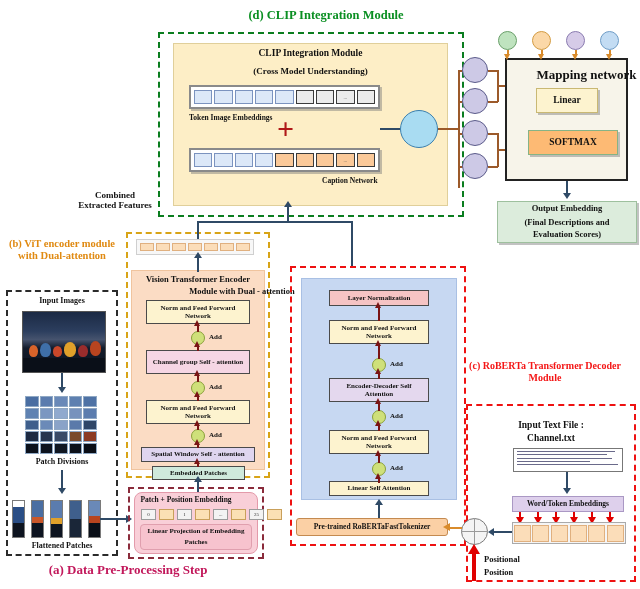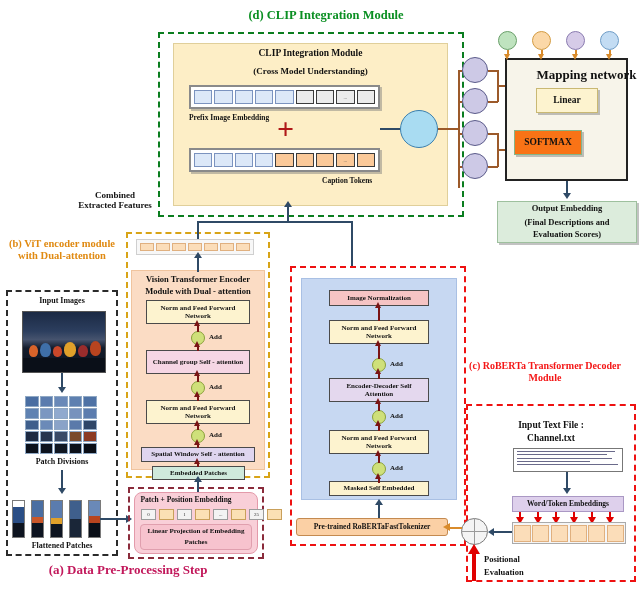--- a/index.html
+++ b/index.html
@@ -117,36 +117,36 @@
   <div class="cell c-blue"></div>
   <div class="cell c-blue"></div>
   <div class="cell c-blue"></div>
   <div class="cell c-blue"></div>
   <div class="cell c-blue"></div>
   <div class="cell c-gray"></div>
   <div class="cell c-gray"></div>
   <div class="cell c-gray">...</div>
   <div class="cell c-gray"></div>
 </div>
-<div class="abs" style="left:189px;top:113px;font-size:7.5px;font-weight:bold;">Prefix Image Embedding</div>
+<div class="abs" style="left:189px;top:113px;font-size:7.5px;font-weight:bold;">Token Image Embeddings</div>
 
 <div class="plus" style="left:277px;top:114px;">+</div>
 
 <div class="strip shadowbox" style="left:189px;top:148px;width:191px;height:24px;">
   <div class="cell c-blue"></div>
   <div class="cell c-blue"></div>
   <div class="cell c-blue"></div>
   <div class="cell c-blue"></div>
   <div class="cell c-orange"></div>
   <div class="cell c-orange"></div>
   <div class="cell c-orange"></div>
   <div class="cell c-orange">...</div>
   <div class="cell c-orange"></div>
 </div>
-<div class="abs" style="left:322px;top:176px;font-size:7.5px;font-weight:bold;">Caption Tokens</div>
+<div class="abs" style="left:322px;top:176px;font-size:7.5px;font-weight:bold;">Caption Network</div>
 
 <div class="abs lbl" style="left:70px;top:190px;width:90px;font-size:9px;">
   <div>Combined</div>
   <div>Extracted Features</div>
 </div>
 
 <div class="ln" style="left:464px;top:129px;width:20px;height:1.5px;"></div>
 <div class="circ c-cyan" style="left:400px;top:110px;width:38px;height:38px;"></div>
 <div class="ln" style="left:380px;top:128px;width:20px;height:1.5px;"></div>
 
@@ -173,21 +173,21 @@
 <div class="ln-brown" style="left:488px;top:166px;width:10px;height:1.5px;"></div>
 <div class="ln-brown" style="left:497px;top:70px;width:1.5px;height:32px;"></div>
 <div class="ln-brown" style="left:497px;top:133px;width:1.5px;height:34px;"></div>
 <div class="ln-brown" style="left:497px;top:85px;width:8px;height:1.5px;"></div>
 <div class="ln-brown" style="left:497px;top:149px;width:8px;height:1.5px;"></div>
 
 <div class="box" style="left:505px;top:58px;width:123px;height:123px;background:#f7f4ea;border:2.5px solid #222;display:block;"></div>
 <div class="abs lbl" style="left:505px;top:68px;width:123px;font-size:13px;margin-left:20px;">Mapping network</div>
 
 <div class="box b-yellow shadowbox" style="left:536px;top:88px;width:62px;height:25px;font-size:9.5px;background:#fdf3cf;border:1px solid #c9b873;">Linear</div>
-<div class="box b-green shadowbox" style="left:514px;top:130px;width:68px;height:25px;font-size:9.5px;background:#f97316;border:1px solid #86b386;">SOFTMAX</div>
+<div class="box b-green shadowbox" style="left:528px;top:130px;width:90px;height:25px;font-size:9.5px;background:#fdba74;border:1px solid #86b386;">SOFTMAX</div>
 
 <div class="circ c-green" style="left:498px;top:31px;width:19px;height:19px;"></div>
 <div class="circ c-amber" style="left:532px;top:31px;width:19px;height:19px;"></div>
 <div class="circ c-violet" style="left:566px;top:31px;width:19px;height:19px;"></div>
 <div class="circ c-skyb" style="left:600px;top:31px;width:19px;height:19px;"></div>
 <div class="ln-brown" style="left:507px;top:50px;width:1.5px;height:5px;background:#d98b2b;"></div>
 <div class="ln-brown" style="left:541px;top:50px;width:1.5px;height:5px;background:#d98b2b;"></div>
 <div class="ln-brown" style="left:575px;top:50px;width:1.5px;height:5px;background:#d98b2b;"></div>
 <div class="ln-brown" style="left:609px;top:50px;width:1.5px;height:5px;background:#d98b2b;"></div>
 <div class="arr arr-dn-org" style="left:504px;top:54px;"></div>
@@ -214,21 +214,21 @@
   <div class="cell" style="background:#fbddb9;border-color:#e0b07f;"></div>
   <div class="cell" style="background:#fbddb9;border-color:#e0b07f;"></div>
   <div class="cell" style="background:#fbddb9;border-color:#e0b07f;"></div>
   <div class="cell" style="background:#fbddb9;border-color:#e0b07f;"></div>
   <div class="cell" style="background:#fbddb9;border-color:#e0b07f;"></div>
   <div class="cell" style="background:#fbddb9;border-color:#e0b07f;"></div>
 </div>
 
 <div class="box vit-panel" style="left:131px;top:270px;width:134px;height:200px;display:block;"></div>
 <div class="abs lbl" style="left:131px;top:275px;width:134px;font-size:8.5px;">Vision Transformer Encoder</div>
-<div class="abs lbl" style="left:131px;top:287px;width:134px;font-size:8.5px;">Module with Dual - attention</div>
+<div class="abs lbl" style="left:131px;top:287px;width:134px;font-size:8.5px;padding-left:44px;">Module with Dual - attention</div>
 
 <div class="box b-yellow" style="left:146px;top:300px;width:104px;height:24px;font-size:7px;padding:0 4px;">Norm and Feed Forward Network</div>
 <div class="circ c-ygreen" style="left:191px;top:331px;width:14px;height:14px;"></div>
 <div class="abs" style="left:209px;top:333px;font-size:7px;font-weight:bold;">Add</div>
 <div class="box b-pink" style="left:146px;top:350px;width:104px;height:24px;font-size:7px;padding:0 4px;">Channel group Self - attention</div>
 <div class="circ c-ygreen" style="left:191px;top:381px;width:14px;height:14px;"></div>
 <div class="abs" style="left:209px;top:383px;font-size:7px;font-weight:bold;">Add</div>
 <div class="box b-yellow" style="left:146px;top:400px;width:104px;height:24px;font-size:7px;padding:0 4px;">Norm and Feed Forward Network</div>
 <div class="circ c-ygreen" style="left:191px;top:429px;width:14px;height:14px;"></div>
 <div class="abs" style="left:209px;top:431px;font-size:7px;font-weight:bold;">Add</div>
@@ -260,31 +260,31 @@
 <div class="ln" style="left:351px;top:221px;width:1.5px;height:45px;"></div>
 
 <div class="abs lbl title-c" style="left:456px;top:360px;width:178px;">
   <span>(c) RoBERTa Transformer Decoder Module</span>
 </div>
 
 <div class="frame frame-c" style="left:290px;top:266px;width:176px;height:280px;"></div>
 
 <div class="box dec-panel" style="left:301px;top:278px;width:156px;height:222px;display:block;"></div>
 
-<div class="box b-redpink" style="left:329px;top:290px;width:100px;height:16px;font-size:7px;">Image Normalization</div>
+<div class="box b-redpink" style="left:329px;top:290px;width:100px;height:16px;font-size:7px;">Layer Normalization</div>
 <div class="box b-yellow" style="left:329px;top:320px;width:100px;height:24px;font-size:7px;padding:0 4px;">Norm and Feed Forward Network</div>
 <div class="circ c-ygreen" style="left:372px;top:358px;width:14px;height:14px;"></div>
 <div class="abs" style="left:390px;top:360px;font-size:7px;font-weight:bold;">Add</div>
 <div class="box b-lav" style="left:329px;top:378px;width:100px;height:24px;font-size:7px;padding:0 4px;">Encoder-Decoder Self Attention</div>
 <div class="circ c-ygreen" style="left:372px;top:410px;width:14px;height:14px;"></div>
 <div class="abs" style="left:390px;top:412px;font-size:7px;font-weight:bold;">Add</div>
 <div class="box b-yellow" style="left:329px;top:430px;width:100px;height:24px;font-size:7px;padding:0 4px;">Norm and Feed Forward Network</div>
 <div class="circ c-ygreen" style="left:372px;top:462px;width:14px;height:14px;"></div>
 <div class="abs" style="left:390px;top:464px;font-size:7px;font-weight:bold;">Add</div>
-<div class="box b-yellow" style="left:329px;top:481px;width:100px;height:15px;font-size:7px;">Masked Self Embedded</div>
+<div class="box b-yellow" style="left:329px;top:481px;width:100px;height:15px;font-size:7px;">Linear Self Attention</div>
 
 <div class="ln-red" style="left:378px;top:477px;width:1.5px;height:6px;"></div>
 <div class="arr arr-up-red" style="left:375px;top:473px;"></div>
 <div class="ln-red" style="left:378px;top:454px;width:1.5px;height:9px;"></div>
 <div class="arr arr-up-red" style="left:375px;top:450px;"></div>
 <div class="ln-red" style="left:378px;top:424px;width:1.5px;height:7px;"></div>
 <div class="arr arr-up-red" style="left:375px;top:420px;"></div>
 <div class="ln-red" style="left:378px;top:402px;width:1.5px;height:9px;"></div>
 <div class="arr arr-up-red" style="left:375px;top:398px;"></div>
 <div class="ln-red" style="left:378px;top:372px;width:1.5px;height:7px;"></div>
@@ -426,16 +426,16 @@
 <div class="circ c-white" style="left:461px;top:518px;width:27px;height:27px;"></div>
 <div class="ln" style="left:462px;top:531px;width:25px;height:1px;background:#9a9a9a;"></div>
 <div class="ln" style="left:474px;top:519px;width:1px;height:25px;background:#9a9a9a;"></div>
 
 <div class="ln" style="left:492px;top:531px;width:20px;height:1.5px;"></div>
 <div class="arr arr-lf-navy" style="left:488px;top:528px;"></div>
 
 <div class="ln-bigred" style="left:472px;top:551px;width:4px;height:30px;"></div>
 <div class="arr arr-up-bigred" style="left:468px;top:544px;"></div>
 <div class="abs lbl" style="left:484px;top:555px;width:80px;font-size:8.5px;text-align:left;">Positional</div>
-<div class="abs lbl" style="left:484px;top:568px;width:80px;font-size:8.5px;text-align:left;">Evaluation</div>
+<div class="abs lbl" style="left:484px;top:568px;width:80px;font-size:8.5px;text-align:left;">Position</div>
 
 <div class="ln-brown" style="left:448px;top:527px;width:14px;height:1.5px;background:#d98b2b;"></div>
 <div class="arr arr-lf-org" style="left:443px;top:523px;"></div>
 
 </body></html>

